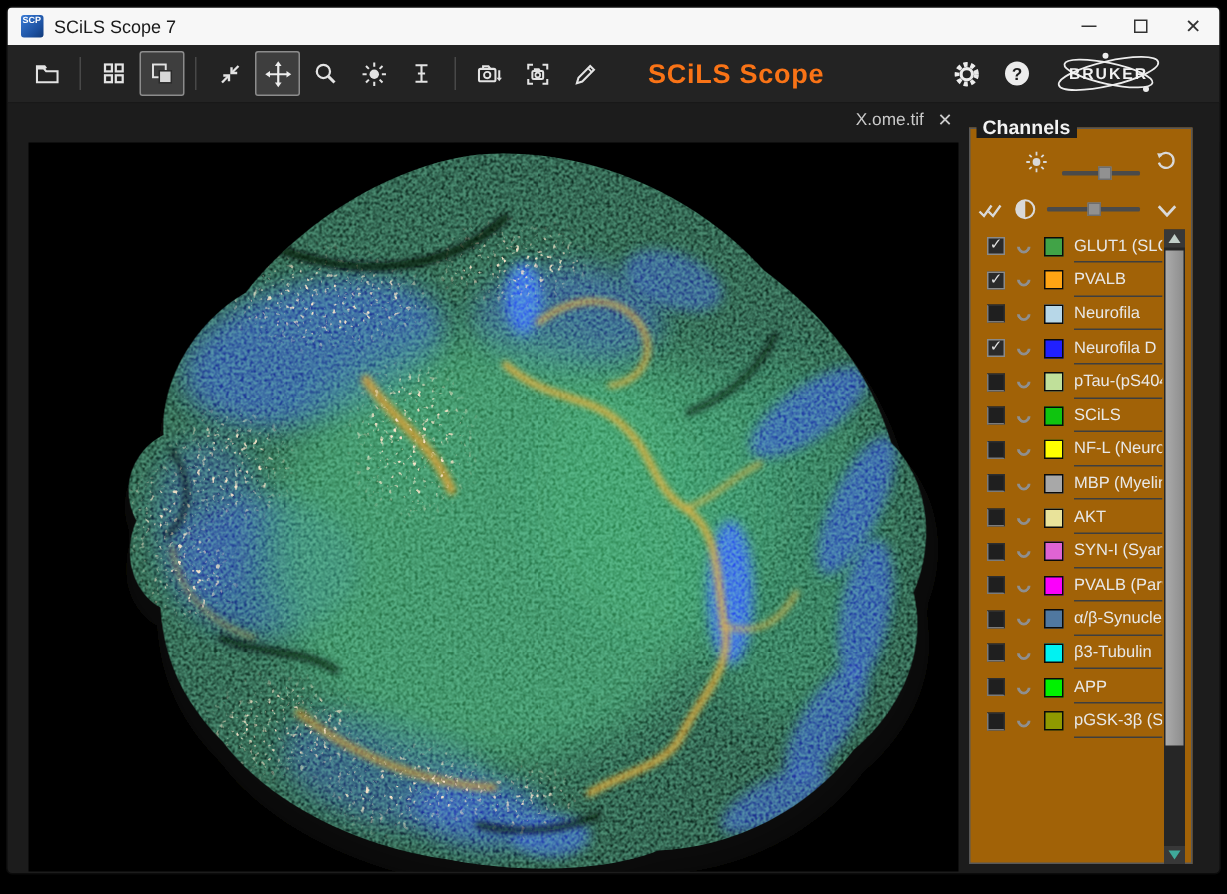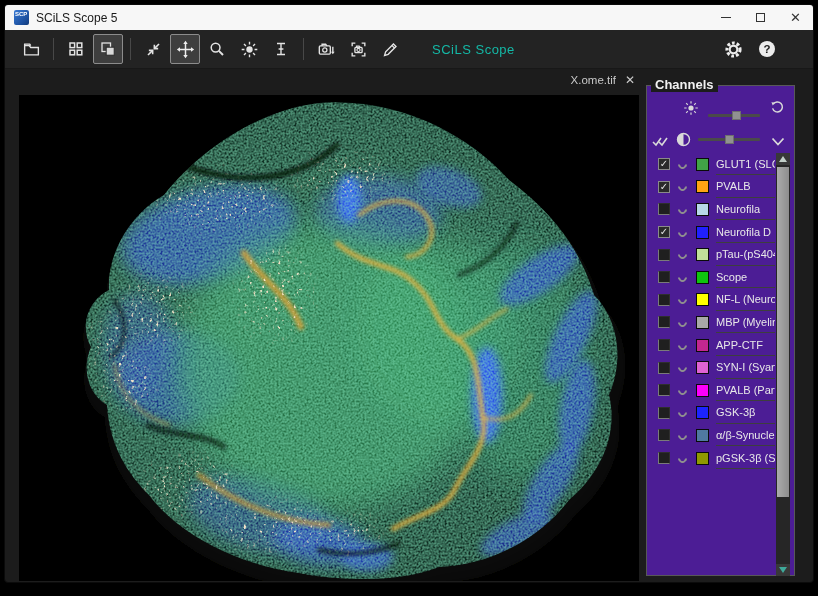--- a/index.html
+++ b/index.html
@@ -19,33 +19,33 @@
   .min-glyph{width:10px;height:1px;background:#333}
   .max-glyph{width:9px;height:9px;border:1px solid #333;box-sizing:border-box}
   .close-glyph{font-size:13px;line-height:13px;color:#333}
   
   .toolbar{height:38px;background:#232323;display:flex;align-items:center;padding:0 10px;border-bottom:1px solid #181818}
   .tbtn{width:28px;height:28px;display:flex;align-items:center;justify-content:center;
         border:1px solid transparent;border-radius:2px;margin:0 1px;cursor:pointer}
   .tbtn.active{background:#3e3e3e;border-color:#8c8c8c}
   .tbtn svg{display:block}
   .tdiv{width:1px;height:22px;background:#484848;margin:0 6px}
-  .applabel{margin-left:26px;font-size:13px;font-weight:400;color:#14b8a6;letter-spacing:.5px}
+  .applabel{margin-left:26px;font-size:18px;font-weight:700;color:#f97316;letter-spacing:.5px}
   .tright{margin-left:auto;display:flex;align-items:center;gap:13px;margin-right:26px}
   .ticon{display:flex;align-items:center;justify-content:center;cursor:pointer}
   
   .tabbar{height:26px;position:relative;background:#1c1c1c}
   .tab{position:absolute;right:178px;top:5px;display:flex;align-items:flex-end;gap:9px;cursor:pointer}
   .tabname{font-size:11.5px;color:#c9c9c9}
   .tabclose{color:#cccccc;font-size:12px;line-height:12px;cursor:pointer}
   
   .canvas{position:absolute;left:14px;top:90px;width:620px;height:486px;background:#000;cursor:grab}
   
   .panel{position:absolute;left:641px;top:80px;width:149px;height:491px;
-         border:1px solid #585858;background:#4c1d95;box-sizing:border-box}
+         border:1px solid #585858;background:#a16207;box-sizing:border-box}
   .legend{position:absolute;left:4px;top:-9px;background:#1c1c1c;padding:0 4px;
           font-size:13px;font-weight:700;color:#f2f2f2}
   .track{position:absolute;height:3px;background:#4a4a4a;border-radius:1px;cursor:pointer}
   .handle{position:absolute;top:-3.5px;width:9px;height:9px;background:#919191;border:1px solid #6e6e6e;box-sizing:border-box}
   .picon{position:absolute;cursor:pointer}
   
   .rows{position:absolute;left:0;top:67px;width:128px;height:423px;overflow:hidden}
   .crow{height:22.6px;display:flex;align-items:center;cursor:pointer}
   .cb{width:12px;height:12px;margin-left:11px;flex:0 0 auto;box-sizing:border-box;
       border:1px solid #2e2e2e;border-bottom-color:#7a7a7a;border-left-color:#7a7a7a;
@@ -65,21 +65,21 @@
   .tri-down{width:0;height:0;border-left:4px solid transparent;border-right:4px solid transparent;border-top:6px solid #3fa99a}
   .sthumb{position:absolute;left:1px;width:12px;background:linear-gradient(90deg,#ababab,#8d8d8d);cursor:grab}
 </style>
 </head>
 <body>
 
 <div class="window">
 
   <div class="titlebar">
     <div class="appicon">SCP</div>
-    <div class="wtitle">SCiLS Scope 5</div>
+    <div class="wtitle">SCiLS Scope 7</div>
     <div class="wbtns">
       <div class="wbtn">
           <div class="min-glyph"></div>
         </div>
       <div class="wbtn">
           <div class="max-glyph"></div>
         </div>
       <div class="wbtn">
           <span class="close-glyph">✕</span>
         </div>
@@ -199,20 +199,31 @@
       <div class="ticon">
         <svg width="21" height="21" viewBox="0 0 20 20">
             <circle cx="10" cy="10" r="6.2" fill="none" stroke="#ececec" stroke-width="3" stroke-dasharray="2.6 1.9"></circle>
             <circle cx="10" cy="10" r="3.6" fill="none" stroke="#ececec" stroke-width="2"></circle>
           </svg>
       </div>
       <div class="ticon">
         <svg width="20" height="20" viewBox="0 0 20 20">
             <circle cx="10" cy="10" r="8" fill="#ececec"></circle>
             <text x="10" y="14" text-anchor="middle" font-size="11.5" font-weight="bold" fill="#1c1c1c" font-family="Liberation Sans, sans-serif">?</text>
+          </svg>
+      </div>
+      <div class="ticon">
+        <svg width="76" height="30" viewBox="0 0 76 30">
+            <g fill="none" stroke="#ededed" stroke-width="1.2">
+              <ellipse cx="38" cy="15" rx="34" ry="8.2" transform="rotate(-13 38 15)"></ellipse>
+              <ellipse cx="38" cy="15" rx="30" ry="7" transform="rotate(12 38 15)"></ellipse>
+            </g>
+            <circle cx="36" cy="3.2" r="2" fill="#ededed"></circle>
+            <circle cx="63" cy="25.4" r="2" fill="#ededed"></circle>
+            <text x="38" y="18.6" text-anchor="middle" font-size="10.5" font-weight="bold" letter-spacing="1.3" fill="#f2f2f2" font-family="Liberation Sans, sans-serif">BRUKER</text>
           </svg>
       </div>
     </div>
   </div>
 
   <div class="tabbar">
     <div class="tab">
       <span class="tabname">X.ome.tif</span>
       <span class="tabclose">✕</span>
     </div>
@@ -392,63 +403,69 @@
         <div class="crow">
           <div class="cb"></div>
           <div class="solo"></div>
           <div class="swatch" style="background: rgb(192, 224, 154);"></div>
           <div class="clabel">pTau-(pS404) (</div>
         </div>
         <div class="crow">
           <div class="cb"></div>
           <div class="solo"></div>
           <div class="swatch" style="background: rgb(15, 196, 15);"></div>
-          <div class="clabel">Scope</div>
+          <div class="clabel">SCiLS</div>
         </div>
         <div class="crow">
           <div class="cb"></div>
           <div class="solo"></div>
           <div class="swatch" style="background: rgb(255, 255, 0);"></div>
           <div class="clabel">NF-L (Neurofila</div>
         </div>
         <div class="crow">
           <div class="cb"></div>
           <div class="solo"></div>
           <div class="swatch" style="background: rgb(168, 168, 168);"></div>
           <div class="clabel">MBP (Myelin Ba</div>
         </div>
         <div class="crow">
           <div class="cb"></div>
           <div class="solo"></div>
-          <div class="swatch" style="background: rgb(194, 39, 144);"></div>
-          <div class="clabel">APP-CTF</div>
+          <div class="swatch" style="background: rgb(233, 227, 154);"></div>
+          <div class="clabel">AKT</div>
         </div>
         <div class="crow">
           <div class="cb"></div>
           <div class="solo"></div>
           <div class="swatch" style="background: rgb(223, 99, 211);"></div>
           <div class="clabel">SYN-I (Syanpsi</div>
         </div>
         <div class="crow">
           <div class="cb"></div>
           <div class="solo"></div>
           <div class="swatch" style="background: rgb(251, 0, 251);"></div>
           <div class="clabel">PVALB (Parvalb</div>
         </div>
         <div class="crow">
           <div class="cb"></div>
           <div class="solo"></div>
-          <div class="swatch" style="background: rgb(28, 36, 255);"></div>
-          <div class="clabel">GSK-3β</div>
-        </div>
-        <div class="crow">
-          <div class="cb"></div>
-          <div class="solo"></div>
           <div class="swatch" style="background: rgb(80, 120, 160);"></div>
           <div class="clabel">α/β-Synuclein</div>
+        </div>
+        <div class="crow">
+          <div class="cb"></div>
+          <div class="solo"></div>
+          <div class="swatch" style="background: rgb(0, 242, 242);"></div>
+          <div class="clabel">β3-Tubulin</div>
+        </div>
+        <div class="crow">
+          <div class="cb"></div>
+          <div class="solo"></div>
+          <div class="swatch" style="background: rgb(0, 242, 0);"></div>
+          <div class="clabel">APP</div>
         </div>
         <div class="crow">
           <div class="cb"></div>
           <div class="solo"></div>
           <div class="swatch" style="background: rgb(143, 153, 0);"></div>
           <div class="clabel">pGSK-3β (S9)</div>
         </div>
       </div>
 
     <div class="scroll">

